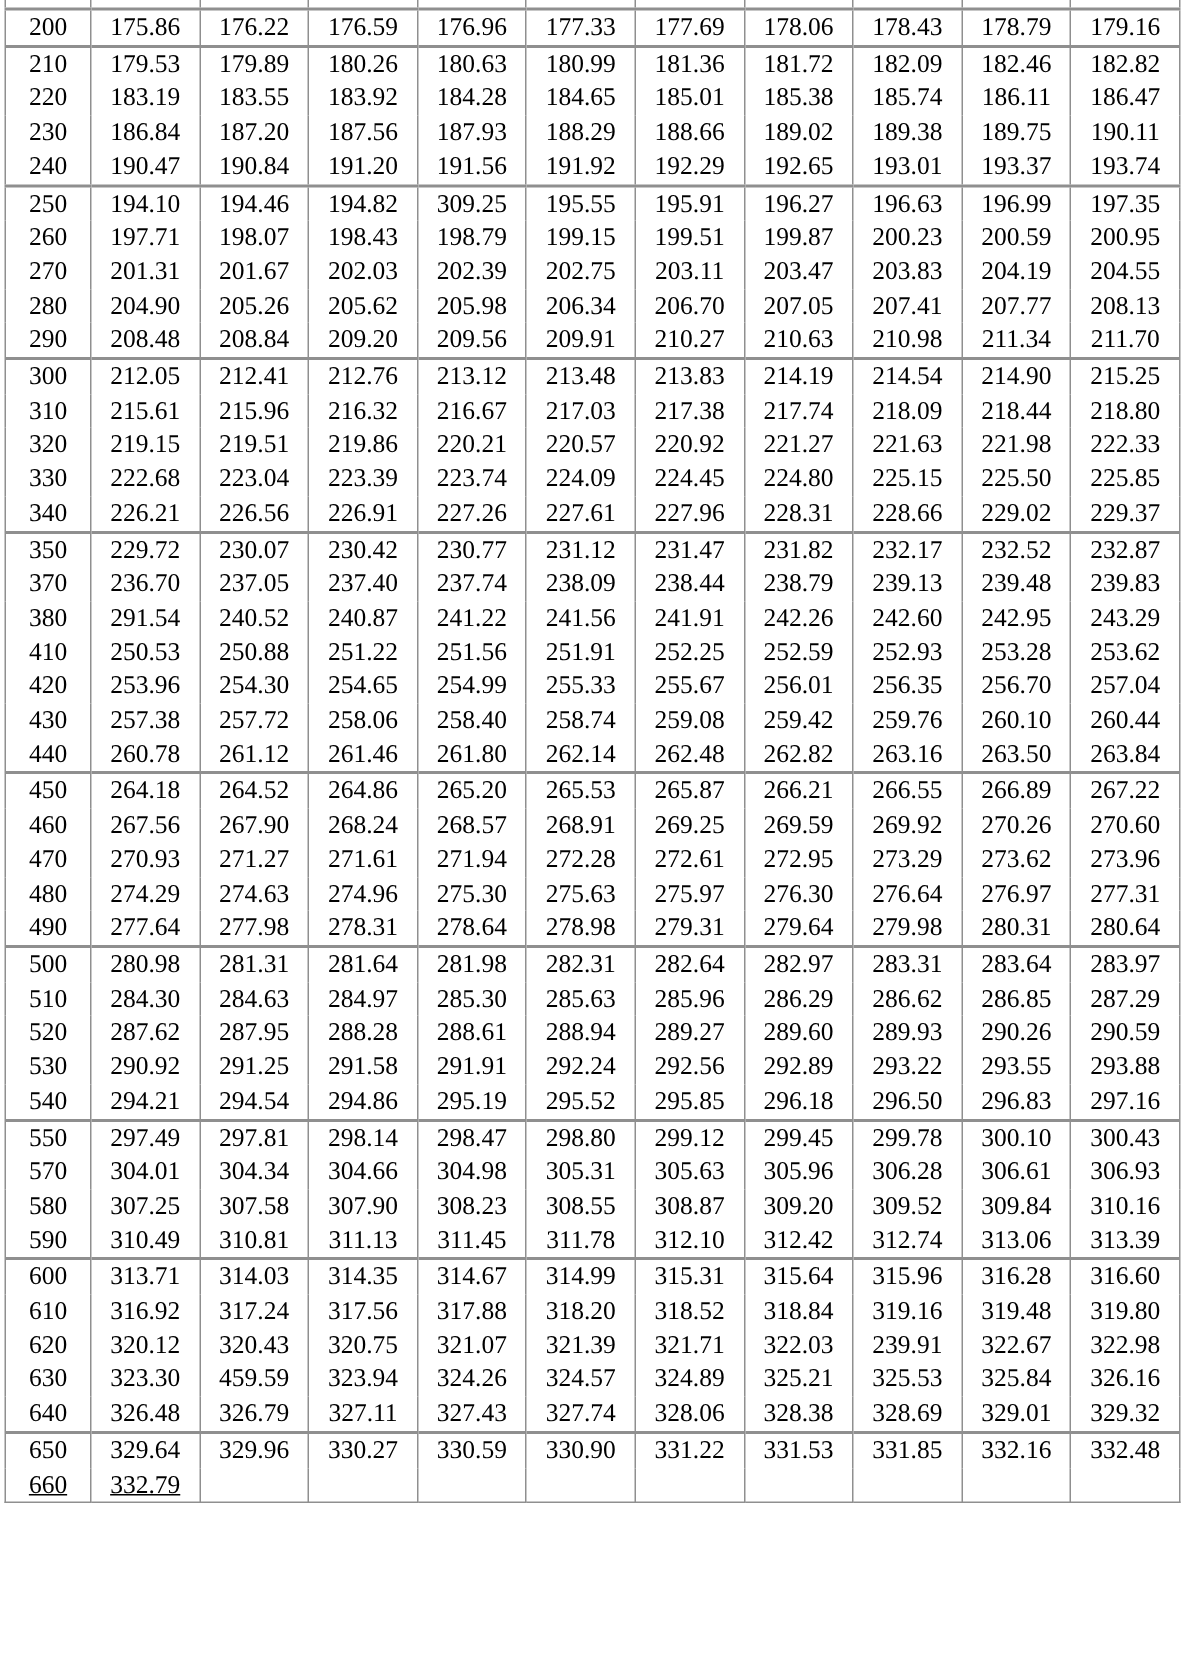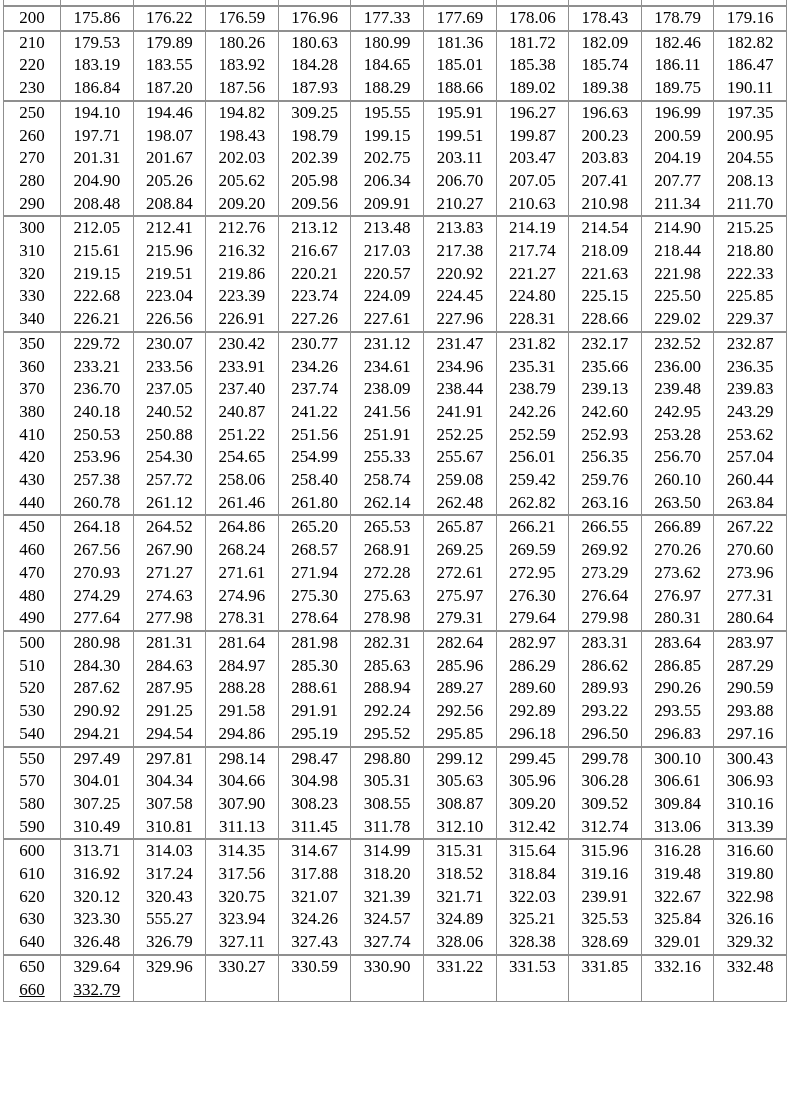--- a/index.html
+++ b/index.html
@@ -121,20 +121,33 @@
           <td>187.20</td>
           <td>187.56</td>
           <td>187.93</td>
           <td>188.29</td>
           <td>188.66</td>
           <td>189.02</td>
           <td>189.38</td>
           <td>189.75</td>
           <td>190.11</td>
         </tr>
+        <tr class="">
+          <td>240</td>
+          <td>190.47</td>
+          <td>190.84</td>
+          <td>191.20</td>
+          <td>191.56</td>
+          <td>191.92</td>
+          <td>192.29</td>
+          <td>192.65</td>
+          <td>193.01</td>
+          <td>193.37</td>
+          <td>193.74</td>
+        </tr>
         <tr class="group-start ">
           <td>250</td>
           <td>194.10</td>
           <td>194.46</td>
           <td>194.82</td>
           <td>309.25</td>
           <td>195.55</td>
           <td>195.91</td>
           <td>196.27</td>
           <td>196.63</td>
@@ -265,48 +278,35 @@
           <td>230.42</td>
           <td>230.77</td>
           <td>231.12</td>
           <td>231.47</td>
           <td>231.82</td>
           <td>232.17</td>
           <td>232.52</td>
           <td>232.87</td>
         </tr>
         <tr class="">
-          <td>360</td>
-          <td>233.21</td>
-          <td>233.56</td>
-          <td>233.91</td>
-          <td>234.26</td>
-          <td>234.61</td>
-          <td>234.96</td>
-          <td>235.31</td>
-          <td>235.66</td>
-          <td>236.00</td>
-          <td>236.35</td>
-        </tr>
-        <tr class="">
           <td>370</td>
           <td>236.70</td>
           <td>237.05</td>
           <td>237.40</td>
           <td>237.74</td>
           <td>238.09</td>
           <td>238.44</td>
           <td>238.79</td>
           <td>239.13</td>
           <td>239.48</td>
           <td>239.83</td>
         </tr>
         <tr class="">
           <td>380</td>
-          <td>240.18</td>
+          <td>291.54</td>
           <td>240.52</td>
           <td>240.87</td>
           <td>241.22</td>
           <td>241.56</td>
           <td>241.91</td>
           <td>242.26</td>
           <td>242.60</td>
           <td>242.95</td>
           <td>243.29</td>
         </tr>
@@ -579,21 +579,21 @@
           <td>321.39</td>
           <td>321.71</td>
           <td>322.03</td>
           <td>239.91</td>
           <td>322.67</td>
           <td>322.98</td>
         </tr>
         <tr class="">
           <td>630</td>
           <td>323.30</td>
-          <td>555.27</td>
+          <td>459.59</td>
           <td>323.94</td>
           <td>324.26</td>
           <td>324.57</td>
           <td>324.89</td>
           <td>325.21</td>
           <td>325.53</td>
           <td>325.84</td>
           <td>326.16</td>
         </tr>
         <tr class="">

